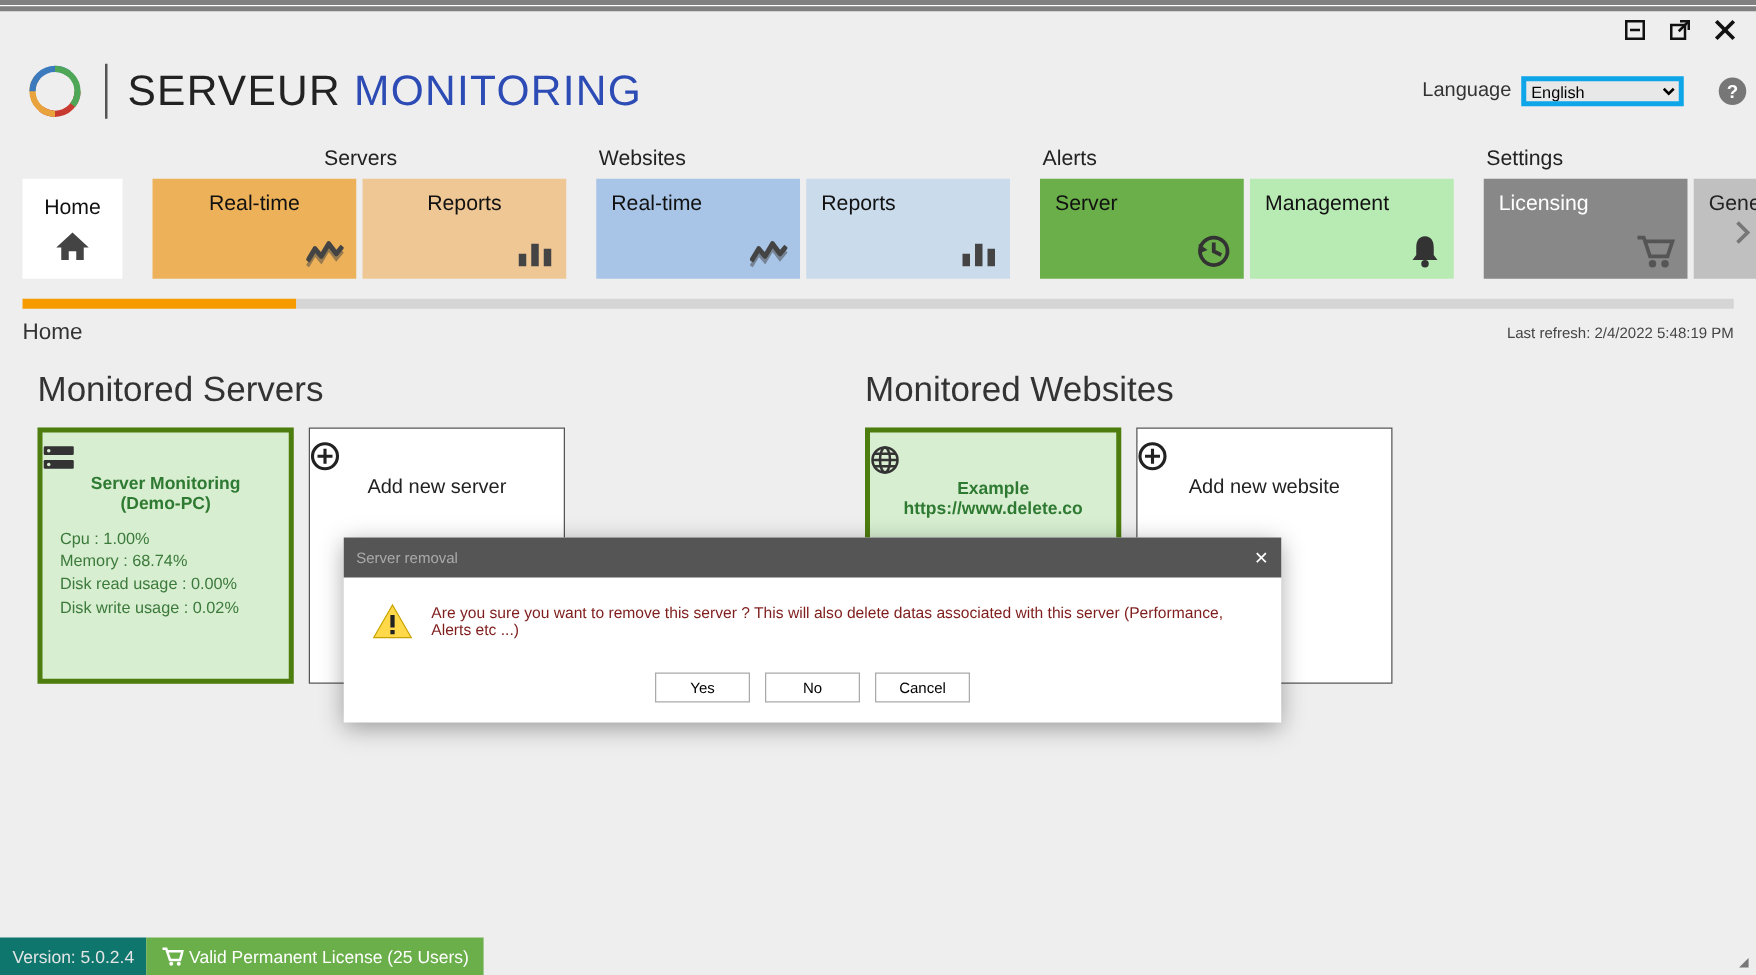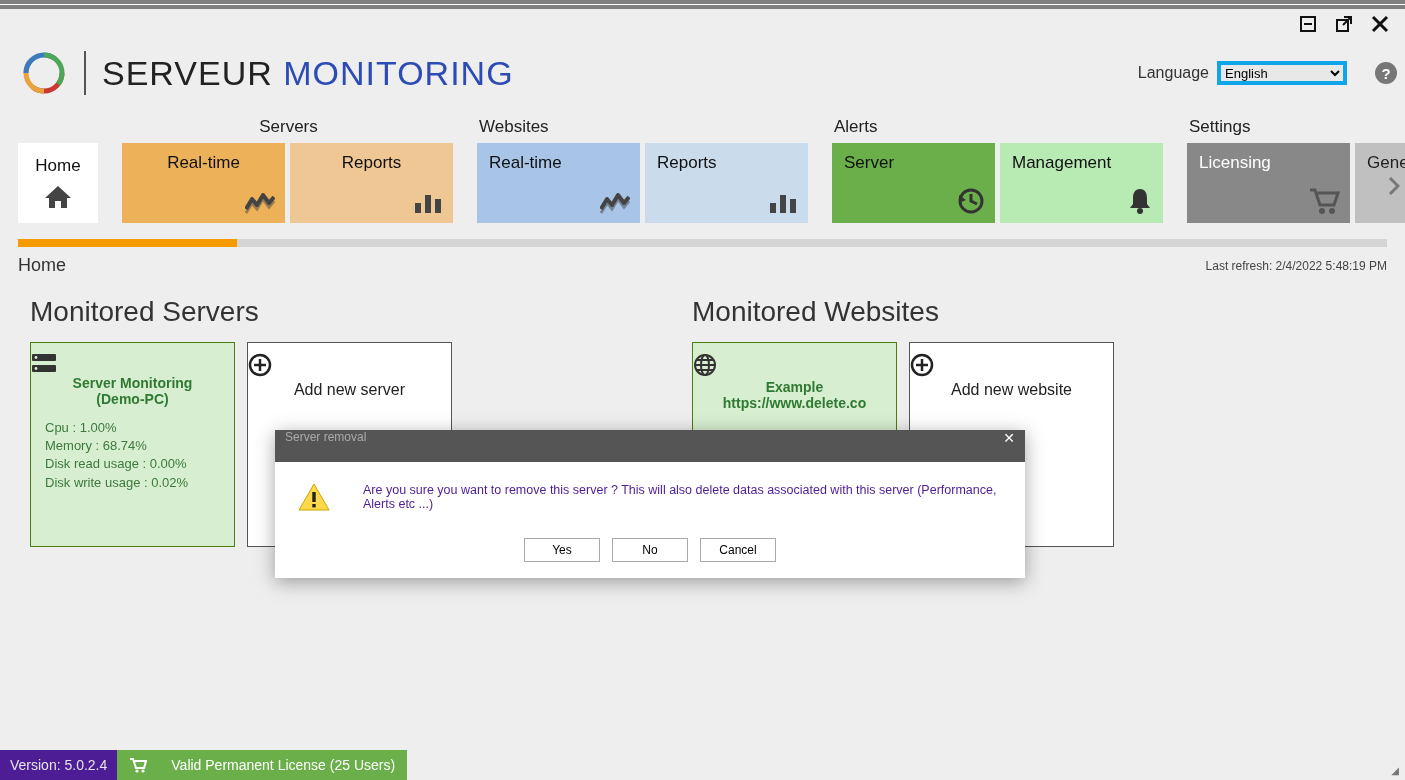--- a/index.html
+++ b/index.html
@@ -63,48 +63,48 @@
   .crumbs { font-size:18px; color:#333; }
   .last-refresh { font-size:12px; color:#444; }
 
   .content { padding:20px 30px; display:flex; gap:40px; }
   .section { }
   .section h2 { font-size:28px; font-weight:400; color:#333; margin-bottom:14px; }
   .cards { display:flex; gap:12px; }
   .card {
     width:205px; height:205px; border:1px solid #555; background:#fff; position:relative;
   }
-  .card.green-card { background:#d7eed0; border:1px solid #4d7c0f; }
+  .card.green-card { background:#d7eed0; border:4px solid #4d7c0f; }
   .card .card-icon { text-align:center; margin-top:10px; color:#555; }
   .card.green-card .card-icon { color:#2f7a32; }
   .card .card-title { text-align:center; font-weight:bold; color:#2f7a32; font-size:14px; margin-top:2px; padding:0 20px;}
   .card .stats { padding:12px 14px; font-size:13px; color:#3c7a3c; line-height:1.4; }
   .card .plus { text-align:center; margin-top:10px; }
   .card .plus-label { text-align:center; font-size:16px; color:#222; margin-top:4px;}
   .card.green-card .card-url { text-align:center; font-weight:bold; color:#2f7a32; font-size:14px; padding:0 12px; }
 
   .statusbar {
     position:absolute; left:0; right:0; bottom:0; height:30px; display:flex; align-items:stretch;
     font-size:14px;
   }
-  .status-version { background:#4c1d95; color:#e5e5e5; padding:0 10px; display:flex; align-items:center;}
-  .status-license { background:#6aaf4a; color:#fff; padding:0 12px; display:flex; align-items:center; gap:24px;}
+  .status-version { background:#0f766e; color:#e5e5e5; padding:0 10px; display:flex; align-items:center;}
+  .status-license { background:#6aaf4a; color:#fff; padding:0 12px; display:flex; align-items:center; gap:4px;}
   .status-rest { flex:1; background:#eee; display:flex; justify-content:flex-end; align-items:flex-end; padding:4px 6px; color:#777; font-size:10px;}
 
   
   .modal {
     position:absolute; left:275px; top:430px; width:750px;
     background:#fff; box-shadow:0 4px 18px rgba(0,0,0,.35);
   }
   .modal-header {
-    height:32px; background:#555; color:#aaa; font-size:12px; display:flex; 
+    height:32px; background:#555; color:#aaa; font-size:12px; display:flex; align-items:center;
     justify-content:space-between; padding:0 10px;
   }
   .modal-header .close { color:#fff; cursor:pointer; font-size:14px;}
-  .modal-body { display:flex; align-items:center; gap:32px; padding:20px 22px; font-size:12.5px; color:#4c1d95;}
+  .modal-body { display:flex; align-items:center; gap:14px; padding:20px 22px; font-size:12.5px; color:#7f1d1d;}
   .modal-buttons { display:flex; justify-content:center; gap:12px; padding:6px 0 16px 0;}
   .modal-buttons button {
     width:76px; height:24px; font-size:12px; background:#fff; border:1px solid #aaa; cursor:pointer;
   }
 
   svg { display:block; }
 </style>
 </head>
 <body>
 

